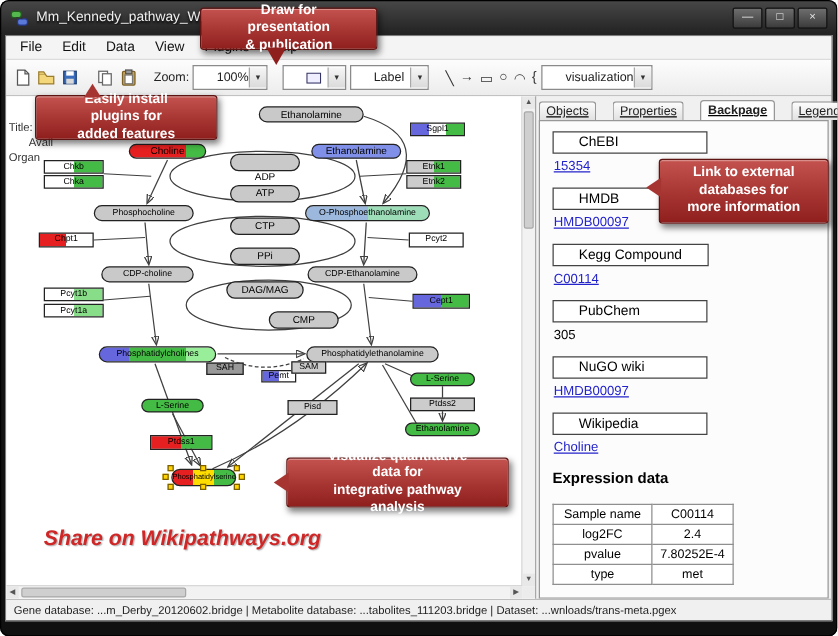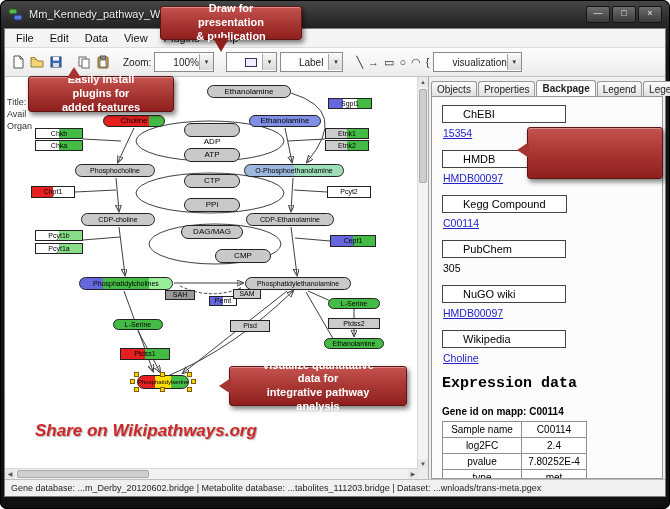--- a/index.html
+++ b/index.html
@@ -53,31 +53,31 @@
   
   .vscroll{position:absolute;top:0;right:0;bottom:10px;width:10px;background:#f2f2f2;border-left:1px solid #d8d8d8;z-index:4;}
   .hscroll{position:absolute;left:0;right:10px;bottom:0;height:10px;background:#f2f2f2;border-top:1px solid #d8d8d8;z-index:4;}
   .sbtn{position:absolute;width:10px;height:10px;font-size:6px;line-height:10px;text-align:center;color:#555;background:#e8e8e8;}
   .vscroll .up{top:0}.vscroll .down{bottom:0}.hscroll .left{left:0}.hscroll .right{right:0}
   .vthumb{position:absolute;left:1px;right:1px;top:12px;height:92px;background:#cfcfcf;border:1px solid #a8a8a8;border-radius:2px;}
   .hthumb{position:absolute;top:1px;bottom:1px;left:12px;width:130px;background:#cfcfcf;border:1px solid #a8a8a8;border-radius:2px;}
   .scorner{position:absolute;right:0;bottom:0;width:10px;height:10px;background:#ececec;z-index:4;}
   
   .sidebar{width:236px;display:flex;flex-direction:column;background:#f0f0f0;padding:2px 2px 0 2px;box-sizing:border-box;min-height:0;}
-  .tabs{display:flex;gap:1px;height:17px;align-items:flex-end;}
+  .tabs{display:flex;gap:13px;height:17px;align-items:flex-end;text-decoration:underline;}
   .tab{padding:2px 5px 1px 5px;font-size:10px;background:linear-gradient(#fcfcfc,#e1e1e1);
        border:1px solid #979797;border-bottom:none;border-radius:3px 3px 0 0;color:#222;white-space:nowrap;}
   .tab.active{background:#fdfdfd;padding-bottom:2px;font-weight:bold;}
   .panel{flex:1;background:#fcfcfc;border:1px solid #979797;padding:8px 10px;overflow:hidden;font-size:11px;min-height:0;}
   .bp-section{margin-bottom:11px;}
   .bp-header{display:inline-block;min-width:82px;border:1px solid #444;background:#fff;
              padding:2px 20px;font-size:11px;color:#000;margin-bottom:4px;}
   .bp-link{display:block;color:#2323cc;text-decoration:underline;font-size:10.5px;cursor:pointer;margin-left:1px;}
   .bp-plain{display:block;color:#000;font-size:10.5px;margin-left:1px;}
-  .bp-bold{font-weight:bold;font-size:15px;margin:4px 0 14px 0;font-family:Liberation Mono, monospace;}
+  .bp-bold{font-weight:bold;font-size:12px;margin:4px 0 14px 0;}
   .bp-geneid{font-weight:bold;font-size:10px;margin-bottom:4px;}
   .bp-table{border-collapse:collapse;}
   .bp-table td{border:1px solid #8f8f8f;font-size:10px;padding:2px 6px;text-align:center;background:#fff;}
   .bp-table td.c1{width:66px;}
   .bp-table td.c2{width:52px;}
   
   .statusbar{height:16px;display:flex;align-items:center;background:#f0f0f0;border-top:1px solid #bdbdbd;
              font-size:9px;color:#222;padding:0 6px;white-space:nowrap;overflow:hidden;}
   
   .callout{position:absolute;z-index:50;background:linear-gradient(180deg,#c4524e 0%,#a63532 55%,#8f1f1d 100%);
@@ -341,21 +341,21 @@
                 <i class="handle n"></i>
                 <i class="handle ne"></i>
                 <i class="handle w"></i>
                 <i class="handle e"></i>
                 <i class="handle sw"></i>
                 <i class="handle s"></i>
                 <i class="handle se"></i>
               </div>
             </div>
           <div class="canvas-label" style="left:2px;top:20px">Title:</div>
-          <div class="canvas-label" style="left:2px;top:32px">Avail</div>
+          <div class="canvas-label" style="left:18px;top:32px">Avail</div>
           <div class="canvas-label" style="left:2px;top:44px">Organ</div>
           <div class="share-text">Share on Wikipathways.org</div>
         </div>
         <div class="vscroll">
           <div class="sbtn up">▲</div>
           <div class="vthumb"></div>
           <div class="sbtn down">▼</div>
         </div>
         <div class="hscroll">
           <div class="sbtn left">◀</div>
@@ -392,21 +392,20 @@
           </div>
           <div class="bp-section">
             <div class="bp-header">NuGO wiki</div>
             <a class="bp-link">HMDB00097</a>
           </div>
           <div class="bp-section">
             <div class="bp-header">Wikipedia</div>
             <a class="bp-link">Choline</a>
           </div>
           <div class="bp-bold">Expression data</div>
-          <div class="bp-geneid">Gene id on mapp: C00114</div>
           <table class="bp-table">
             <tbody>
                 <tr>
               <td class="c1">Sample name</td>
               <td class="c2">C00114</td>
             </tr>
             <tr>
               <td class="c1">log2FC</td>
               <td class="c2">2.4</td>
             </tr>
@@ -434,19 +433,22 @@
   <span>Draw for presentation
 &amp; publication</span>
   <span class="ptr down"></span>
 </div>
 <div class="callout" style="left:28px;top:76px;width:146px;height:36px">
   <span>Easily install plugins for
 added features</span>
   <span class="ptr up"></span>
 </div>
 <div class="callout" style="left:527px;top:127px;width:136px;height:52px">
+  <span>Link to external
+databases for
+more information</span>
   <span class="ptr left"></span>
 </div>
 <div class="callout" style="left:229px;top:366px;width:178px;height:40px">
   <span>Visualize quantitative data for
 integrative pathway analysis</span>
   <span class="ptr left" style="top:11px"></span>
 </div>
 
 </body></html>

